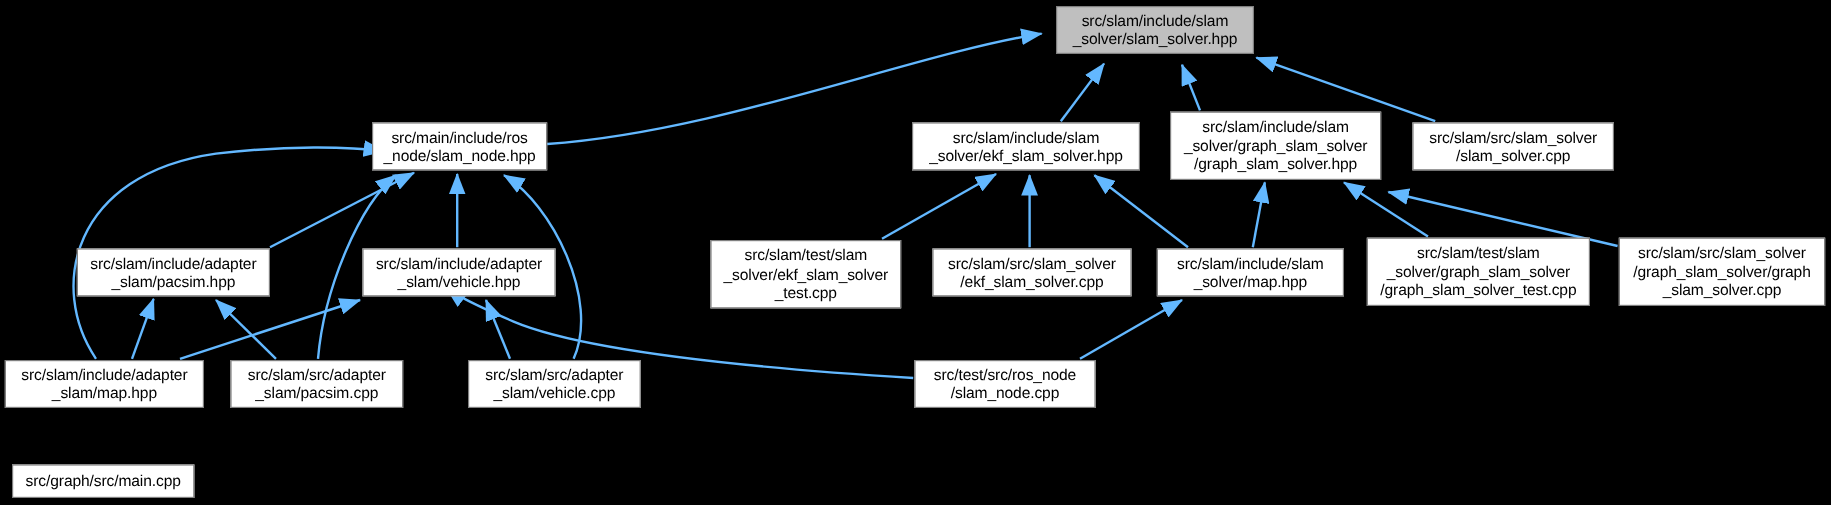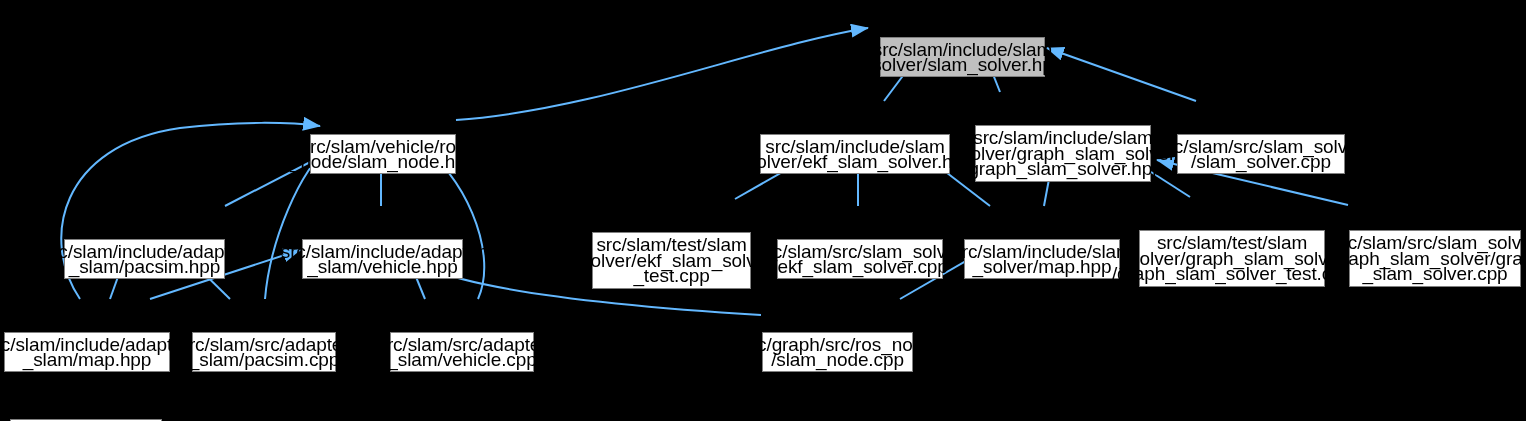--- a/index.html
+++ b/index.html
@@ -22,29 +22,28 @@
     width: 1526px;
     height: 421px;
     pointer-events: none;
   }
   .gnode {
     position: absolute;
     box-sizing: border-box;
     border: 1px solid #808080;
     background: #ffffff;
     color: #000000;
-    font-size: 19px;
+    font-size: 13px;
     line-height: 15.5px;
     text-align: center;
     display: flex;
     align-items: center;
     justify-content: center;
     white-space: pre-line;
     letter-spacing: -0.1px;
-    margin-top: 32px;
   }
   .gnode.highlight {
     background: #bfbfbf;
   }
 </style>
 </head>
 <body>
 
 <div id="graph-canvas">
   <svg id="edge-layer" width="1526" height="421" viewBox="0 0 1526 421">
@@ -73,21 +72,21 @@
         <path d="M 1044 206 L 1054 152" fill="none" stroke="#63b8ff" stroke-width="2" marker-end="url(#arrowhead)"></path>
         <path d="M 1190 197 L 1120 152" fill="none" stroke="#63b8ff" stroke-width="2" marker-end="url(#arrowhead)"></path>
         <path d="M 1348 205 L 1157 160" fill="none" stroke="#63b8ff" stroke-width="2" marker-end="url(#arrowhead)"></path>
         <path d="M 761 315 C 600 305, 480 290, 428 268 C 400 256, 380 246, 372 240" fill="none" stroke="#63b8ff" stroke-width="2" marker-end="url(#arrowhead)"></path>
         <path d="M 900 299 L 985 250" fill="none" stroke="#63b8ff" stroke-width="2" marker-end="url(#arrowhead)"></path>
       </g>
   </svg>
   <div id="nodes-group">
       <div class="gnode highlight" style="left: 880px; top: 5px; width: 165px; height: 40px;">src/slam/include/slam
 _solver/slam_solver.hpp</div>
-      <div class="gnode" style="left: 310px; top: 102px; width: 146px; height: 40px;">src/slam/vehicle/ros
+      <div class="gnode" style="left: 310px; top: 102px; width: 146px; height: 40px;">src/main/include/ros
 _node/slam_node.hpp</div>
       <div class="gnode" style="left: 760px; top: 102px; width: 190px; height: 40px;">src/slam/include/slam
 _solver/ekf_slam_solver.hpp</div>
       <div class="gnode" style="left: 975px; top: 93px; width: 176px; height: 57px;">src/slam/include/slam
 _solver/graph_slam_solver
 /graph_slam_solver.hpp</div>
       <div class="gnode" style="left: 1177px; top: 102px; width: 168px; height: 40px;">src/slam/src/slam_solver
 /slam_solver.cpp</div>
       <div class="gnode" style="left: 64px; top: 207px; width: 161px; height: 40px;">src/slam/include/adapter
 _slam/pacsim.hpp</div>
@@ -105,17 +104,17 @@
 /graph_slam_solver_test.cpp</div>
       <div class="gnode" style="left: 1349px; top: 198px; width: 172px; height: 57px;">src/slam/src/slam_solver
 /graph_slam_solver/graph
 _slam_solver.cpp</div>
       <div class="gnode" style="left: 4px; top: 300px; width: 166px; height: 40px;">src/slam/include/adapter
 _slam/map.hpp</div>
       <div class="gnode" style="left: 192px; top: 300px; width: 144px; height: 40px;">src/slam/src/adapter
 _slam/pacsim.cpp</div>
       <div class="gnode" style="left: 390px; top: 300px; width: 144px; height: 40px;">src/slam/src/adapter
 _slam/vehicle.cpp</div>
-      <div class="gnode" style="left: 762px; top: 300px; width: 151px; height: 40px;">src/graph/src/ros_node
+      <div class="gnode" style="left: 762px; top: 300px; width: 151px; height: 40px;">src/test/src/ros_node
 /slam_node.cpp</div>
       <div class="gnode" style="left: 10px; top: 387px; width: 152px; height: 28px;">src/graph/src/main.cpp</div>
     </div>
 </div>
 
 </body></html>

